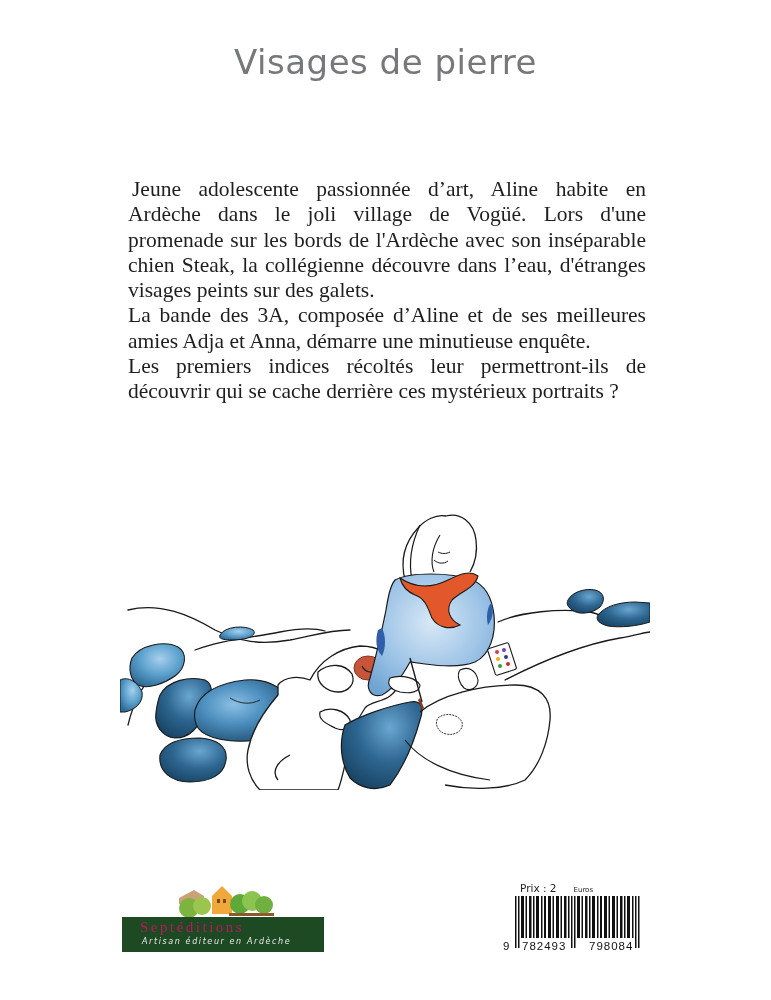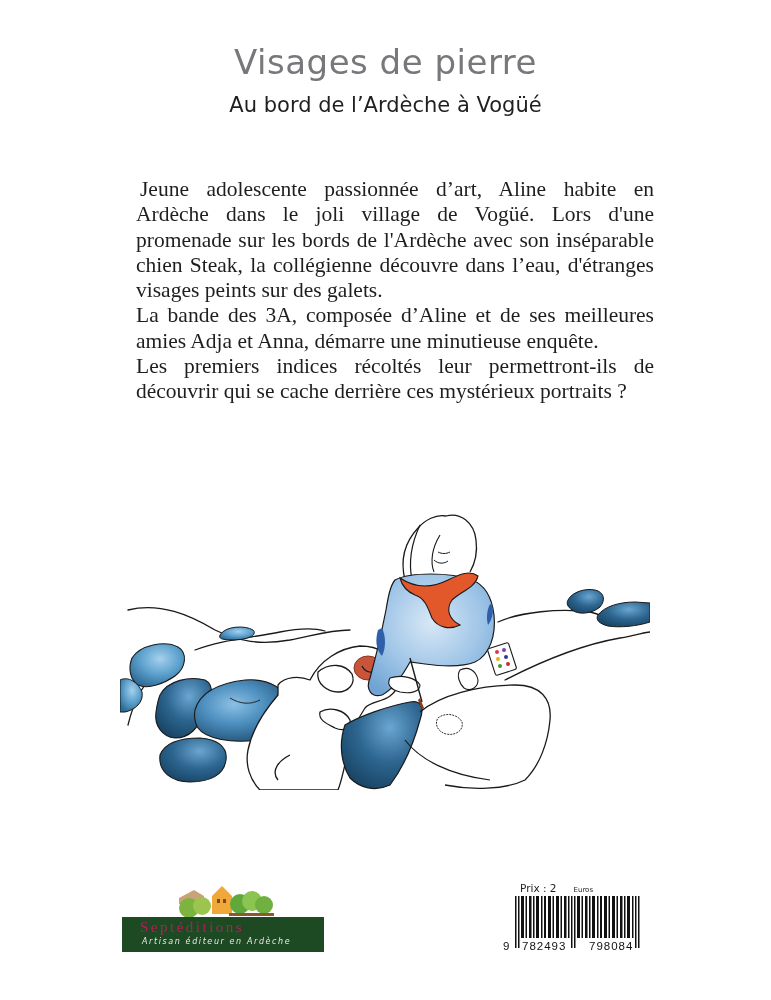--- a/index.html
+++ b/index.html
@@ -4,21 +4,21 @@
 <style>
   html, body { margin: 0; padding: 0; background: #ffffff; }
   body { width: 771px; height: 1000px; position: relative; overflow: hidden; font-family: "Liberation Serif", serif; }
   .page { position: absolute; left: 0; top: 0; width: 771px; height: 716px; background: #ffffff; }
 
   .title { position: absolute; left: 0; width: 771px; top: 42px; text-align: center;
     font-family: "DejaVu Sans", sans-serif; font-size: 34px; color: #77787b; letter-spacing: 0.5px; font-weight: normal; margin: 0; }
   .subtitle { position: absolute; left: 0; width: 771px; top: 93px; text-align: center;
     font-family: "DejaVu Sans", sans-serif; font-size: 21px; color: #1f1f1f; margin: 0; font-weight: normal; }
 
-  .blurb { position: absolute; left: 136px; top: 177px; width: 518px;
+  .blurb { position: absolute; left: 128px; top: 177px; width: 518px;
     font-family: "Liberation Serif", serif; font-size: 21.5px; line-height: 25.3px; color: #1e1e1e; text-align: justify; }
   .blurb p { margin: 0; text-align: justify; text-align-last: left; }
   .blurb p.first { text-indent: 4px; }
 
   .illustration { position: absolute; left: 120px; top: 480px; width: 530px; height: 310px; }
 
   .logo { position: absolute; left: 122px; top: 884px; width: 202px; height: 68px; }
   .logo-band { position: absolute; left: 0; top: 33px; width: 202px; height: 35px; background: #1d4a22; }
   .logo-name { position: absolute; left: 18px; top: 35px; font-family: Liberation Serif, serif; font-size: 15px;
     color: #be185d; letter-spacing: 2.5px; font-weight: normal; }
@@ -32,21 +32,20 @@
   .bc-digit-first { position: absolute; left: 503px; top: 940px; font-family: "Liberation Sans", sans-serif; font-size: 11.5px; color: #111; }
   .bc-left { position: absolute; left: 522px; top: 940px; font-family: "Liberation Sans", sans-serif; font-size: 11.5px; color: #111; letter-spacing: 1px; }
   .bc-right { position: absolute; left: 589px; top: 940px; font-family: "Liberation Sans", sans-serif; font-size: 11.5px; color: #111; letter-spacing: 1px; }
 </style>
 </head>
 <body>
 
 <div class="page">
 
   <h1 class="title">Visages de pierre</h1>
-  <h2 class="subtitle">Au bord de l’Ardèche à Vogüé</h2>
 
   <div class="blurb">
     <p class="first">Jeune adolescente passionnée d’art, Aline habite en Ardèche dans le joli village de Vogüé. Lors d'une promenade sur les bords de l'Ardèche avec son inséparable chien Steak, la collégienne découvre dans l’eau, d'étranges visages peints sur des galets.</p>
     <p>La bande des 3A, composée d’Aline et de ses meilleures amies Adja et Anna, démarre une minutieuse enquête.</p>
     <p>Les premiers indices récoltés leur permettront-ils de découvrir qui se cache derrière ces mystérieux portraits ?</p>
   </div>
 
   <svg class="illustration" viewBox="0 0 530 310" xmlns="http://www.w3.org/2000/svg">
     <defs>
       <radialGradient id="rockA" cx="40%" cy="40%" r="70%">

